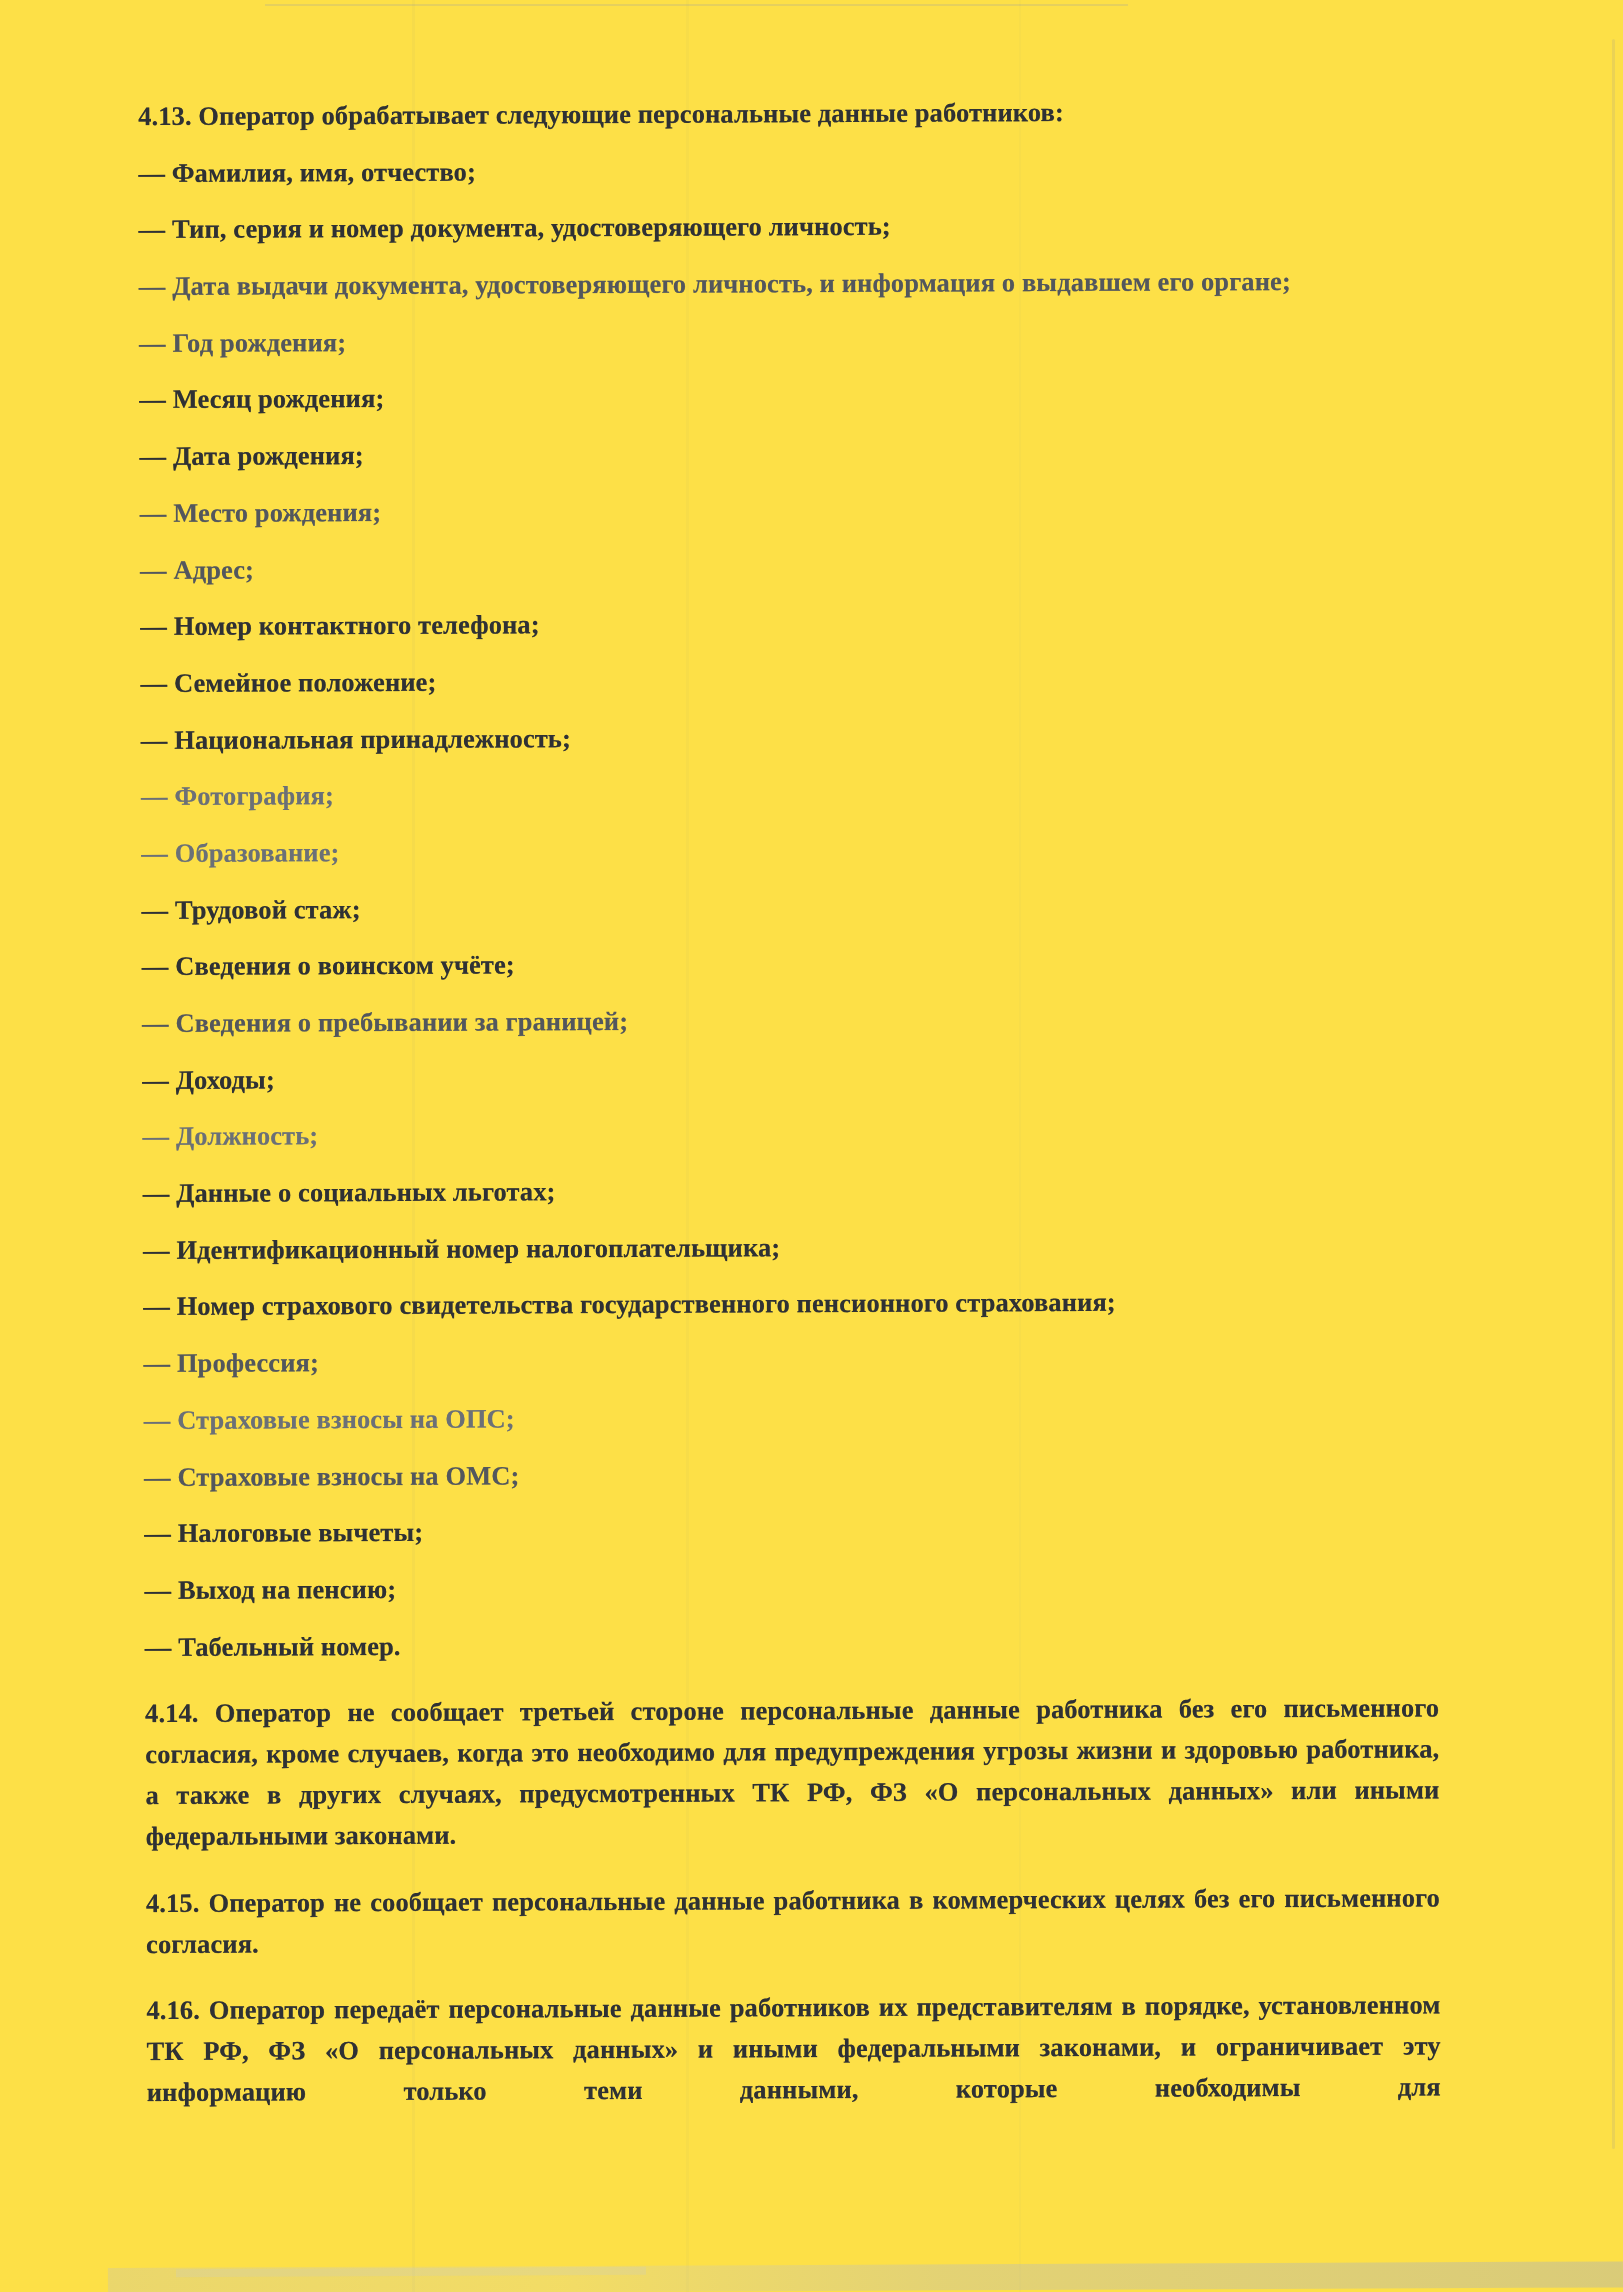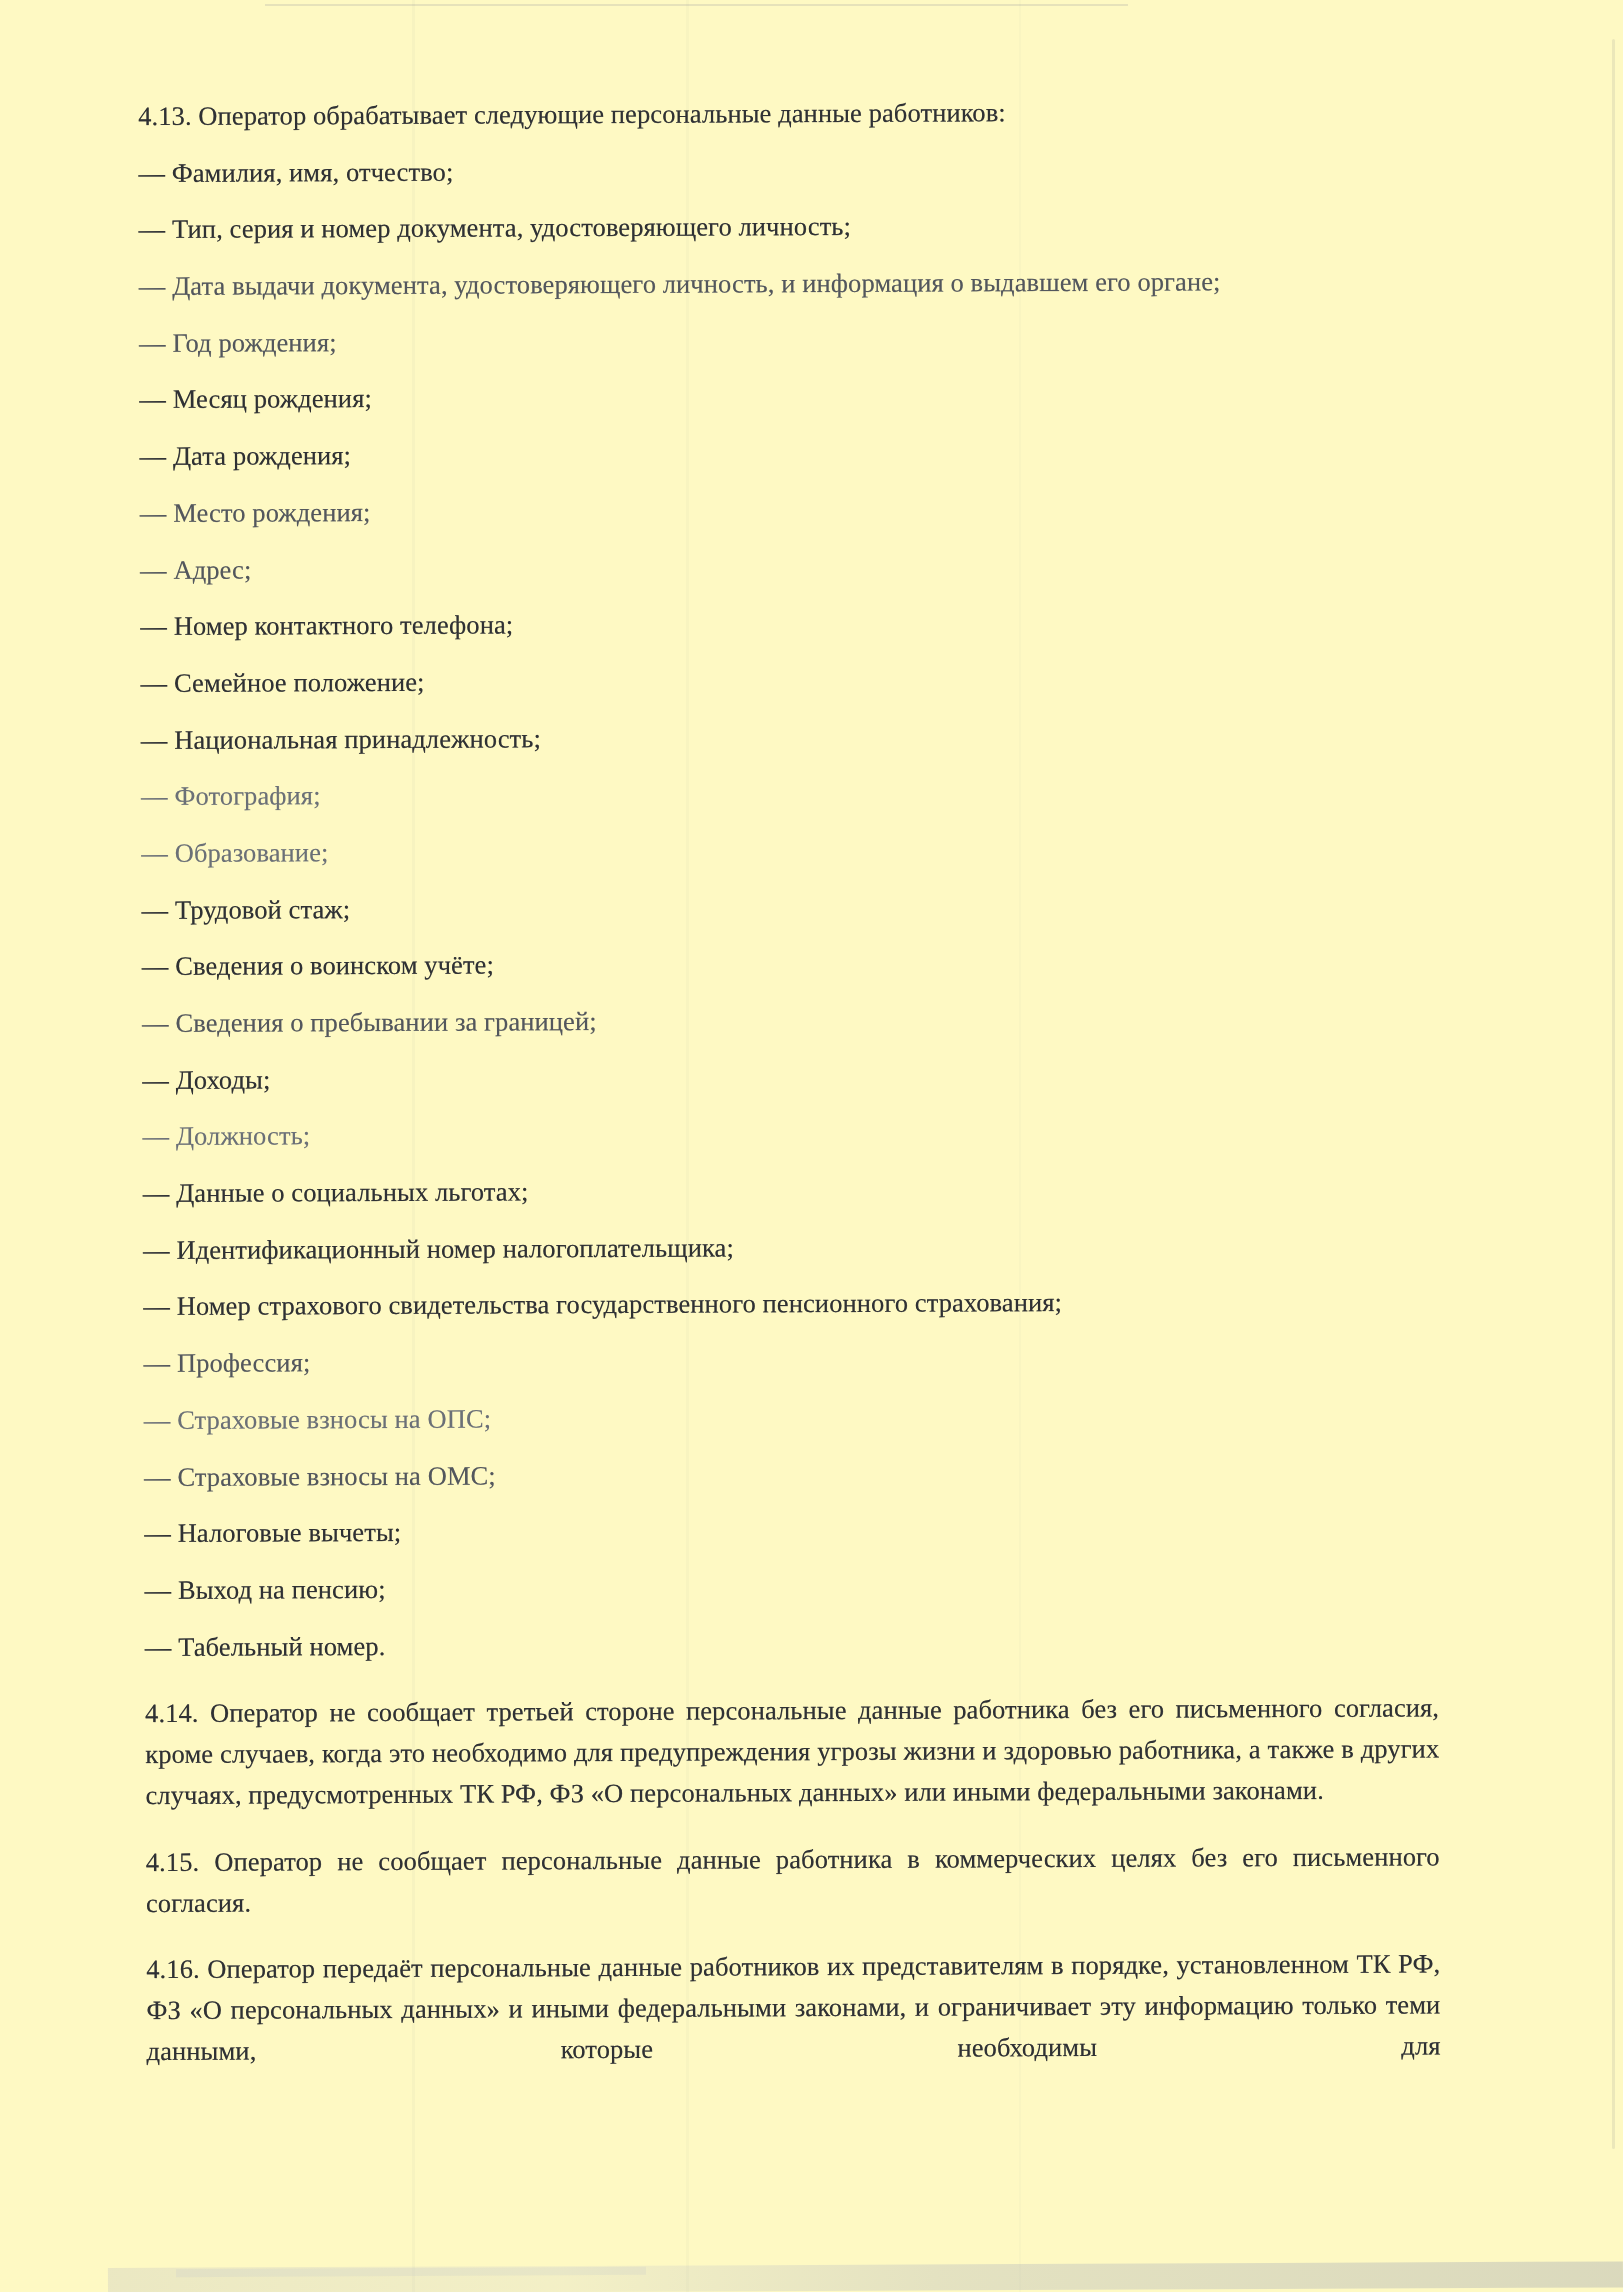--- a/index.html
+++ b/index.html
@@ -4,24 +4,25 @@
 <style>
   html, body {
     margin: 0;
     padding: 0;
     background: #ffffff;
   }
   .page {
     position: relative;
     width: 1623px;
     height: 2293px;
-    background: #fef9c3;
+    background: #fde047;
     overflow: hidden;
     font-family: "Liberation Serif", "DejaVu Serif", serif;
     color: #2f3134;
+    font-weight: bold;
   }
   
   .artifact { position: absolute; pointer-events: none; }
   .a-topline {
     left: 265px; top: 3.9px; width: 863px; height: 2px;
     background: rgba(160,160,160,0.25);
   }
   .a-vline1 { left: 412px; top: 0; width: 2.9px; height: 100%;
     background: rgba(120,130,140,0.05); }
   .a-vline2 { left: 686px; top: 0; width: 2.9px; height: 100%;

